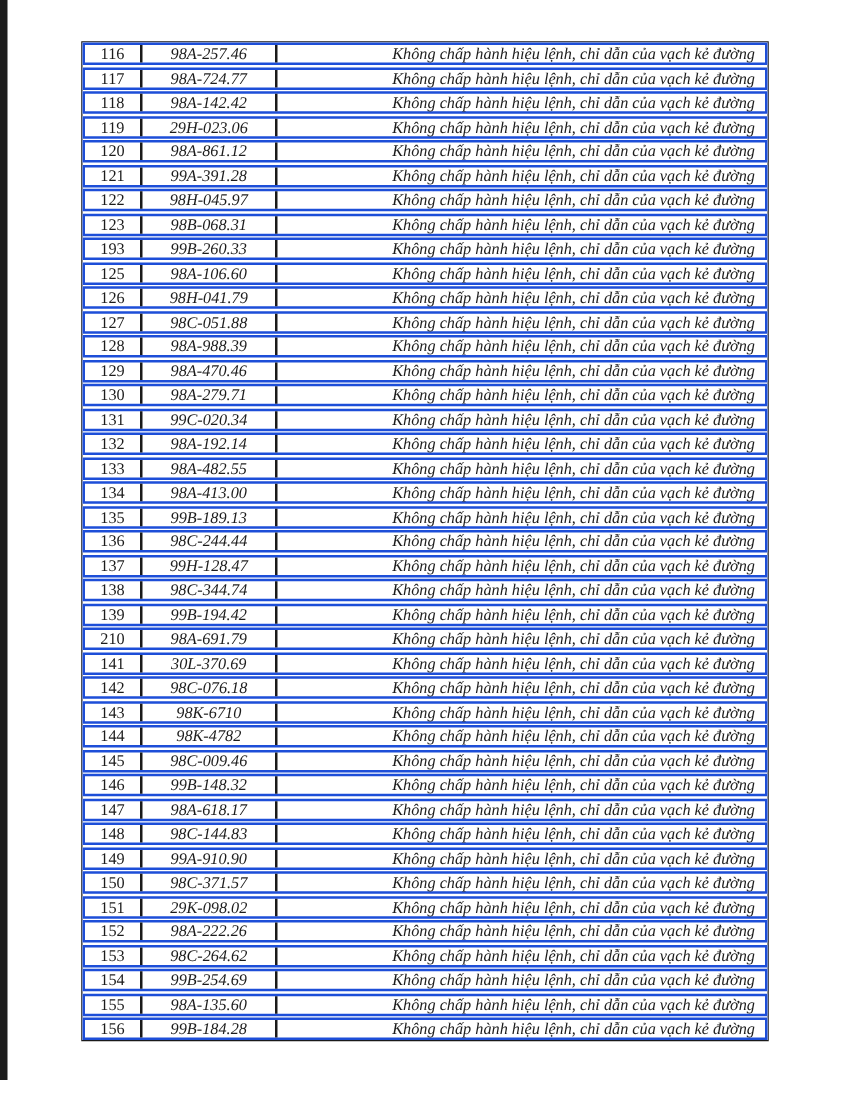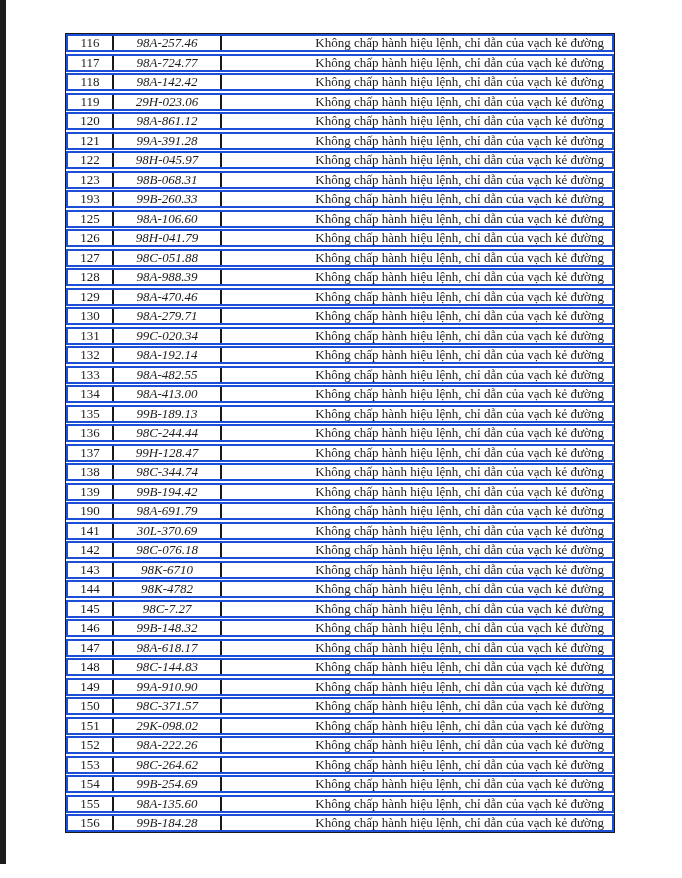--- a/index.html
+++ b/index.html
@@ -60,20 +60,21 @@
   .cell-plate {
     width: 108px;
     border-right: 2px solid #1a1a1a;
     text-align: center;
     font-style: italic;
   }
   .cell-violation {
     flex: 1;
     text-align: right;
     padding-right: 8px;
+    font-style: italic;
   }
 </style>
 </head>
 <body>
 
 <div class="page">
   <div class="scan-edge-left"></div>
   <div class="vtable">
     <div>
   <div class="vrow">
@@ -214,21 +215,21 @@
     <div class="cell cell-violation">Không chấp hành hiệu lệnh, chỉ dẫn của vạch kẻ đường</div>
   </div>
 
   <div class="vrow">
     <div class="cell cell-no">139</div>
     <div class="cell cell-plate">99B-194.42</div>
     <div class="cell cell-violation">Không chấp hành hiệu lệnh, chỉ dẫn của vạch kẻ đường</div>
   </div>
 
   <div class="vrow">
-    <div class="cell cell-no">190</div>
+    <div class="cell cell-no">210</div>
     <div class="cell cell-plate">98A-691.79</div>
     <div class="cell cell-violation">Không chấp hành hiệu lệnh, chỉ dẫn của vạch kẻ đường</div>
   </div>
 
   <div class="vrow">
     <div class="cell cell-no">141</div>
     <div class="cell cell-plate">30L-370.69</div>
     <div class="cell cell-violation">Không chấp hành hiệu lệnh, chỉ dẫn của vạch kẻ đường</div>
   </div>
 
@@ -245,21 +246,21 @@
   </div>
 
   <div class="vrow">
     <div class="cell cell-no">144</div>
     <div class="cell cell-plate">98K-4782</div>
     <div class="cell cell-violation">Không chấp hành hiệu lệnh, chỉ dẫn của vạch kẻ đường</div>
   </div>
 
   <div class="vrow">
     <div class="cell cell-no">145</div>
-    <div class="cell cell-plate">98C-7.27</div>
+    <div class="cell cell-plate">98C-009.46</div>
     <div class="cell cell-violation">Không chấp hành hiệu lệnh, chỉ dẫn của vạch kẻ đường</div>
   </div>
 
   <div class="vrow">
     <div class="cell cell-no">146</div>
     <div class="cell cell-plate">99B-148.32</div>
     <div class="cell cell-violation">Không chấp hành hiệu lệnh, chỉ dẫn của vạch kẻ đường</div>
   </div>
 
   <div class="vrow">

